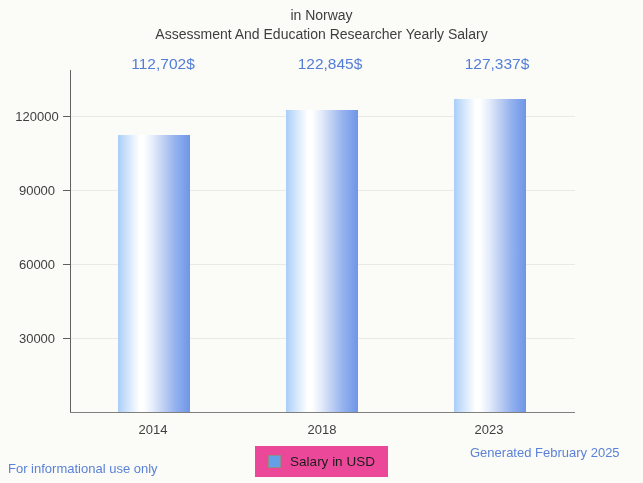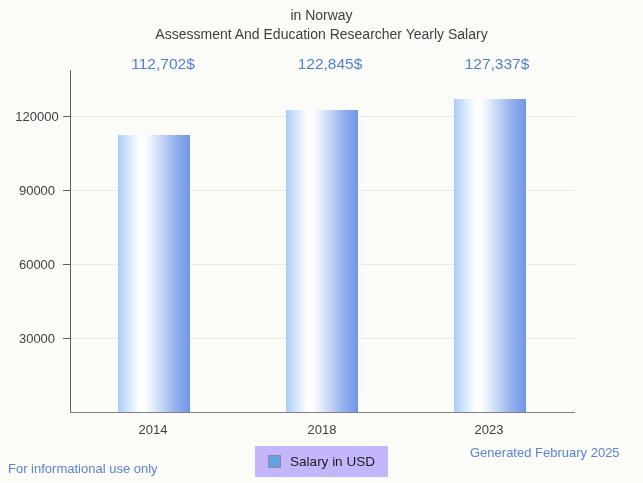--- a/index.html
+++ b/index.html
@@ -98,21 +98,21 @@
   .x-label.x0 { left: 113px; }
   .x-label.x1 { left: 282px; }
   .x-label.x2 { left: 449px; }
   .legend-row {
     position: absolute;
     top: 446px; left: 0; right: 0;
     display: flex;
     justify-content: center;
   }
   .legend-box {
-    background: #c4b5fd;
+    background: #ec4899;
     padding: 8px 13px;
     display: flex;
     align-items: center;
     gap: 9px;
   }
   .legend-swatch {
     width: 11px; height: 11px;
     background: #64a0e8;
     border: 1px solid #8d8d8d;
   }

